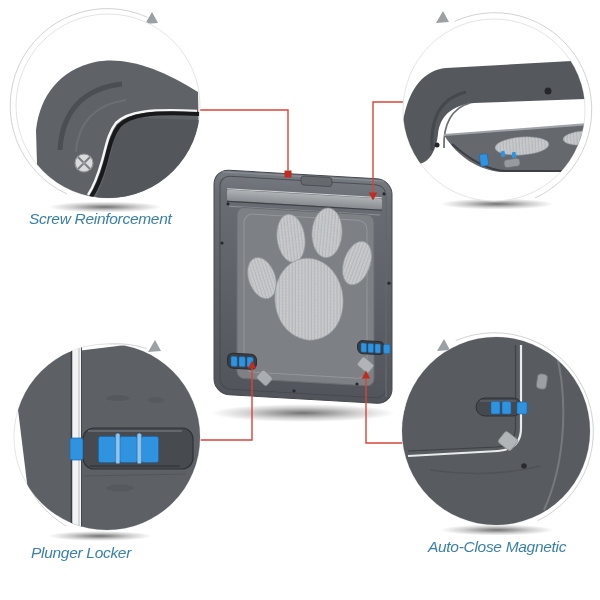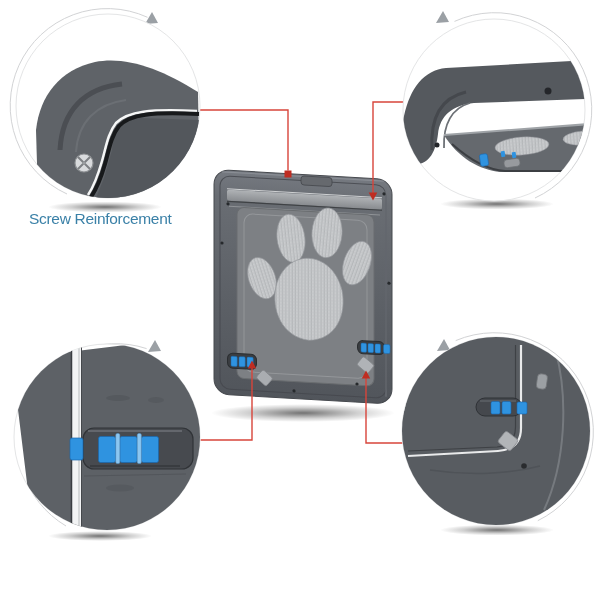--- a/index.html
+++ b/index.html
@@ -1,17 +1,17 @@
 <!DOCTYPE html>
 <html><head>
 <meta charset="utf-8">
 <style>
   html,body{margin:0;padding:0;background:#fff;}
   .stage{position:relative;width:600px;height:600px;background:#ffffff;overflow:hidden;
-         font-family:"Liberation Sans", sans-serif;}
+         font-family:"Liberation Sans", sans-serif;font-style:italic;}
   .stage svg{position:absolute;left:0;top:0;}
   .callout-label{position:absolute;font-size:15.5px;letter-spacing:-0.3px;
          color:#3a80a7;white-space:nowrap;}
 </style>
 </head>
 <body>
 
 <div class="stage">
 <svg width="600" height="600" viewBox="0 0 600 600">
   <defs>
@@ -213,13 +213,15 @@
       </g>
       <rect x="500" y="434" width="16" height="14" rx="2.5" transform="rotate(38 508 441)" fill="#b2b5b8" stroke="#85888c" stroke-width="0.75"></rect>
       <rect x="537" y="374" width="10" height="15" rx="3.5" transform="rotate(8 542 381)" fill="#9ca0a4" stroke="#717478" stroke-width="0.75"></rect>
       <circle cx="524" cy="466" r="2.8" fill="#292b2e"></circle>
       <path d="M 430,470 C 470,476 510,474 540,466" stroke="#4a4d51" stroke-width="1.5" fill="none" opacity="0.6"></path>
     </g>
   </g>
 </svg>
 
   <div class="callout-label" style="left:29px;top:210px">Screw Reinforcement</div>
+  <div class="callout-label" style="left:31px;top:544px">Plunger Locker</div>
+  <div class="callout-label" style="left:428px;top:538px">Auto-Close Magnetic</div>
 </div>
 
 </body></html>

